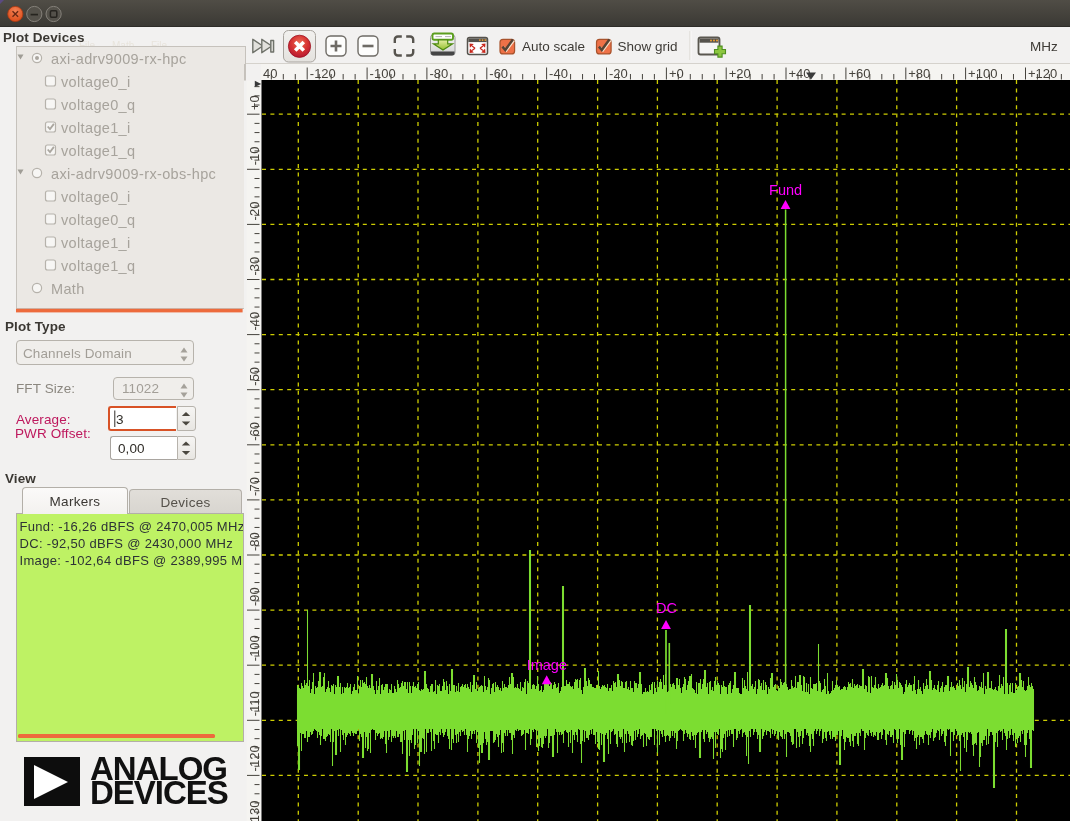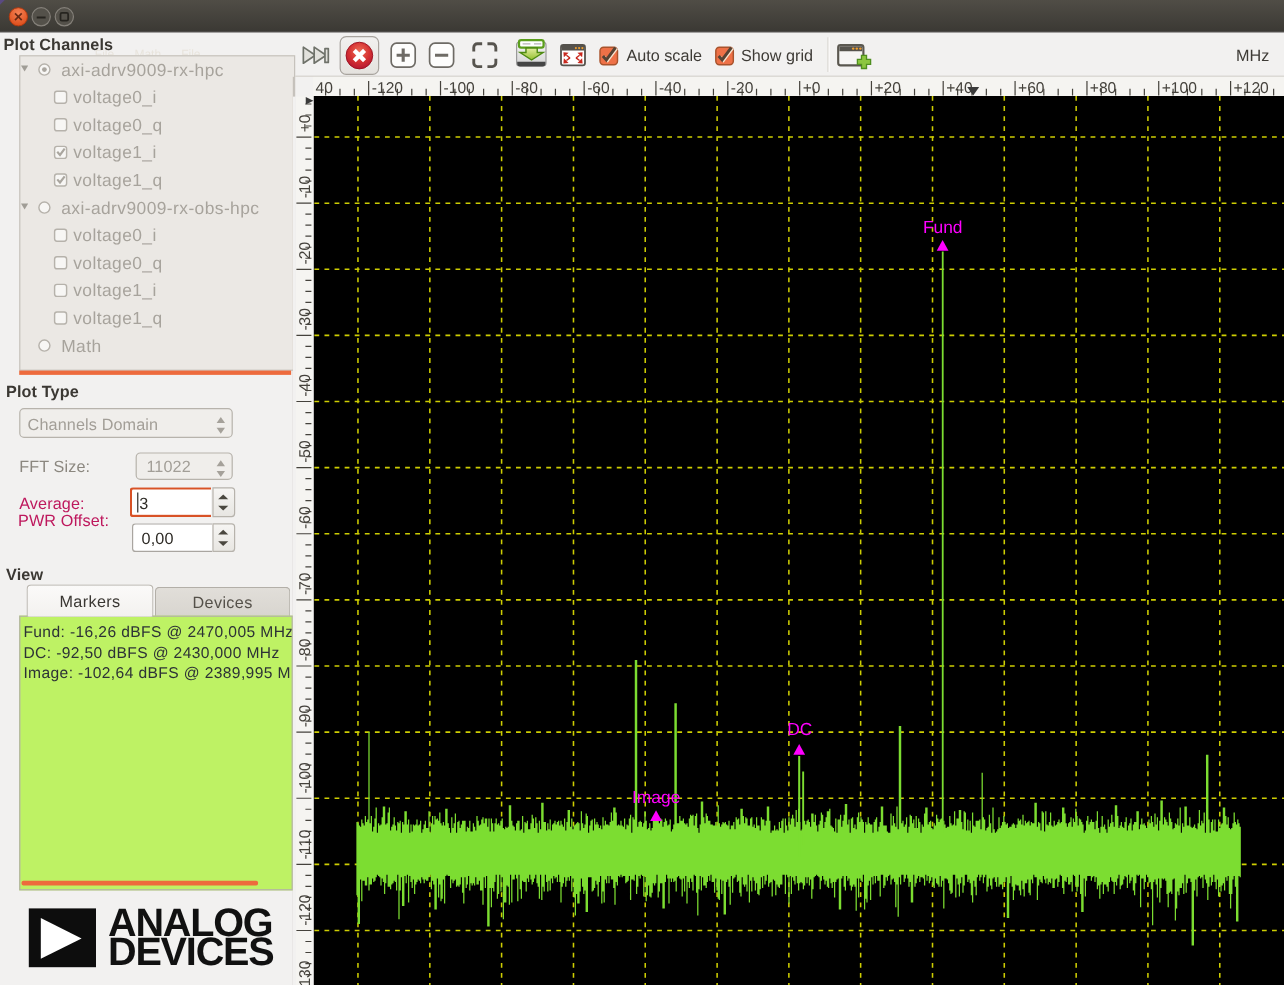--- a/index.html
+++ b/index.html
@@ -54,21 +54,21 @@
     <path d="M12.5 11.2l5.6 5.6M18.1 11.2l-5.6 5.6" stroke="#692914" stroke-width="1.4"></path>
     <circle cx="34.3" cy="14" r="7.6" fill="#54514a" stroke="#85817a" stroke-width="1"></circle>
     <path d="M30.6 14.6h7.4" stroke="#26241f" stroke-width="1.7"></path>
     <circle cx="53.6" cy="14" r="7.6" fill="#54514a" stroke="#85817a" stroke-width="1"></circle>
     <rect x="50.4" y="10.8" width="6.4" height="6.4" rx="1.2" fill="none" stroke="#26241f" stroke-width="1.5"></rect>
   </svg>
 <span class="menu" style="left:79px;">File</span>
 <span class="menu" style="left:112px;">Math</span>
 <span class="menu" style="left:151px;">File</span>
 
-<span class="lbl b" style="left:3px;top:30px;">Plot Channels</span>
+<span class="lbl b" style="left:3px;top:30px;">Plot Devices</span>
 <div id="tree"></div>
 <span class="lbl gray" style="left:51px;top:51px;">axi-adrv9009-rx-hpc</span>
 <span class="lbl gray" style="left:61px;top:74px;">voltage0_i</span>
 <span class="lbl gray" style="left:61px;top:97px;">voltage0_q</span>
 <span class="lbl gray" style="left:61px;top:120px;">voltage1_i</span>
 <span class="lbl gray" style="left:61px;top:143px;">voltage1_q</span>
 <span class="lbl gray" style="left:51px;top:166px;">axi-adrv9009-rx-obs-hpc</span>
 <span class="lbl gray" style="left:61px;top:189px;">voltage0_i</span>
 <span class="lbl gray" style="left:61px;top:212px;">voltage0_q</span>
 <span class="lbl gray" style="left:61px;top:235px;">voltage1_i</span>

